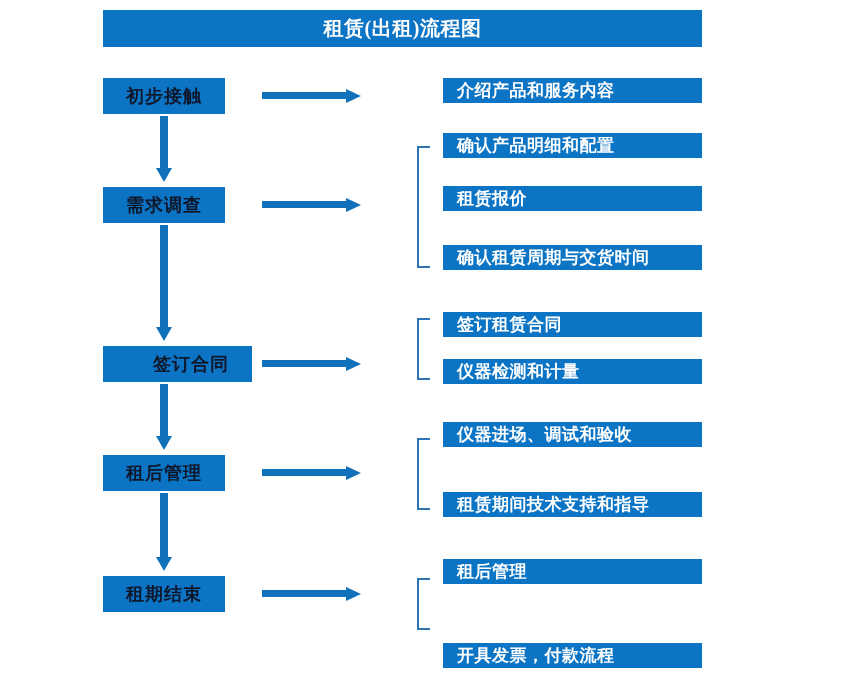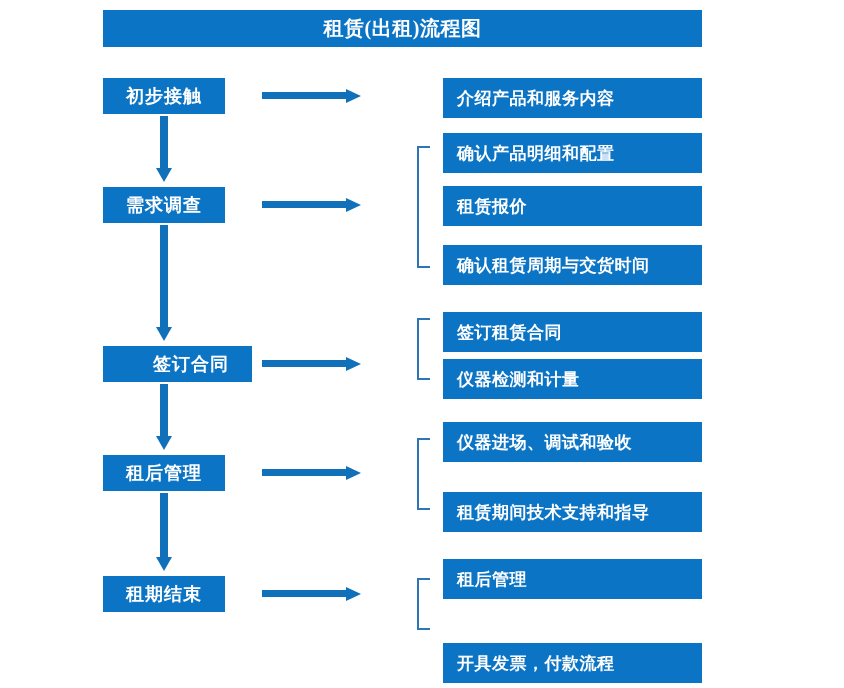--- a/index.html
+++ b/index.html
@@ -29,21 +29,21 @@
     font-weight: bold;
     display: flex;
     align-items: center;
     justify-content: center;
     letter-spacing: 0.5px;
   }
 
   .stage-box {
     position: absolute;
     background: #0b74c4;
-    color: #ffffff;
+    color: #0f172a;
     font-size: 18px;
     font-weight: bold;
     display: flex;
     align-items: center;
     justify-content: center;
     left: 103px;
     width: 122px;
     height: 36px;
     letter-spacing: 1px;
   }
@@ -52,21 +52,21 @@
     position: absolute;
     background: #0b74c4;
     color: #ffffff;
     font-size: 17px;
     font-weight: bold;
     display: flex;
     align-items: center;
     justify-content: flex-start;
     left: 443px;
     width: 259px;
-    height: 40px;
+    height: 25px;
     padding-left: 14px;
     box-sizing: border-box;
     letter-spacing: 0.5px;
   }
 
   .h-arrow {
     position: absolute;
     height: 16px;
     width: 100px;
   }

